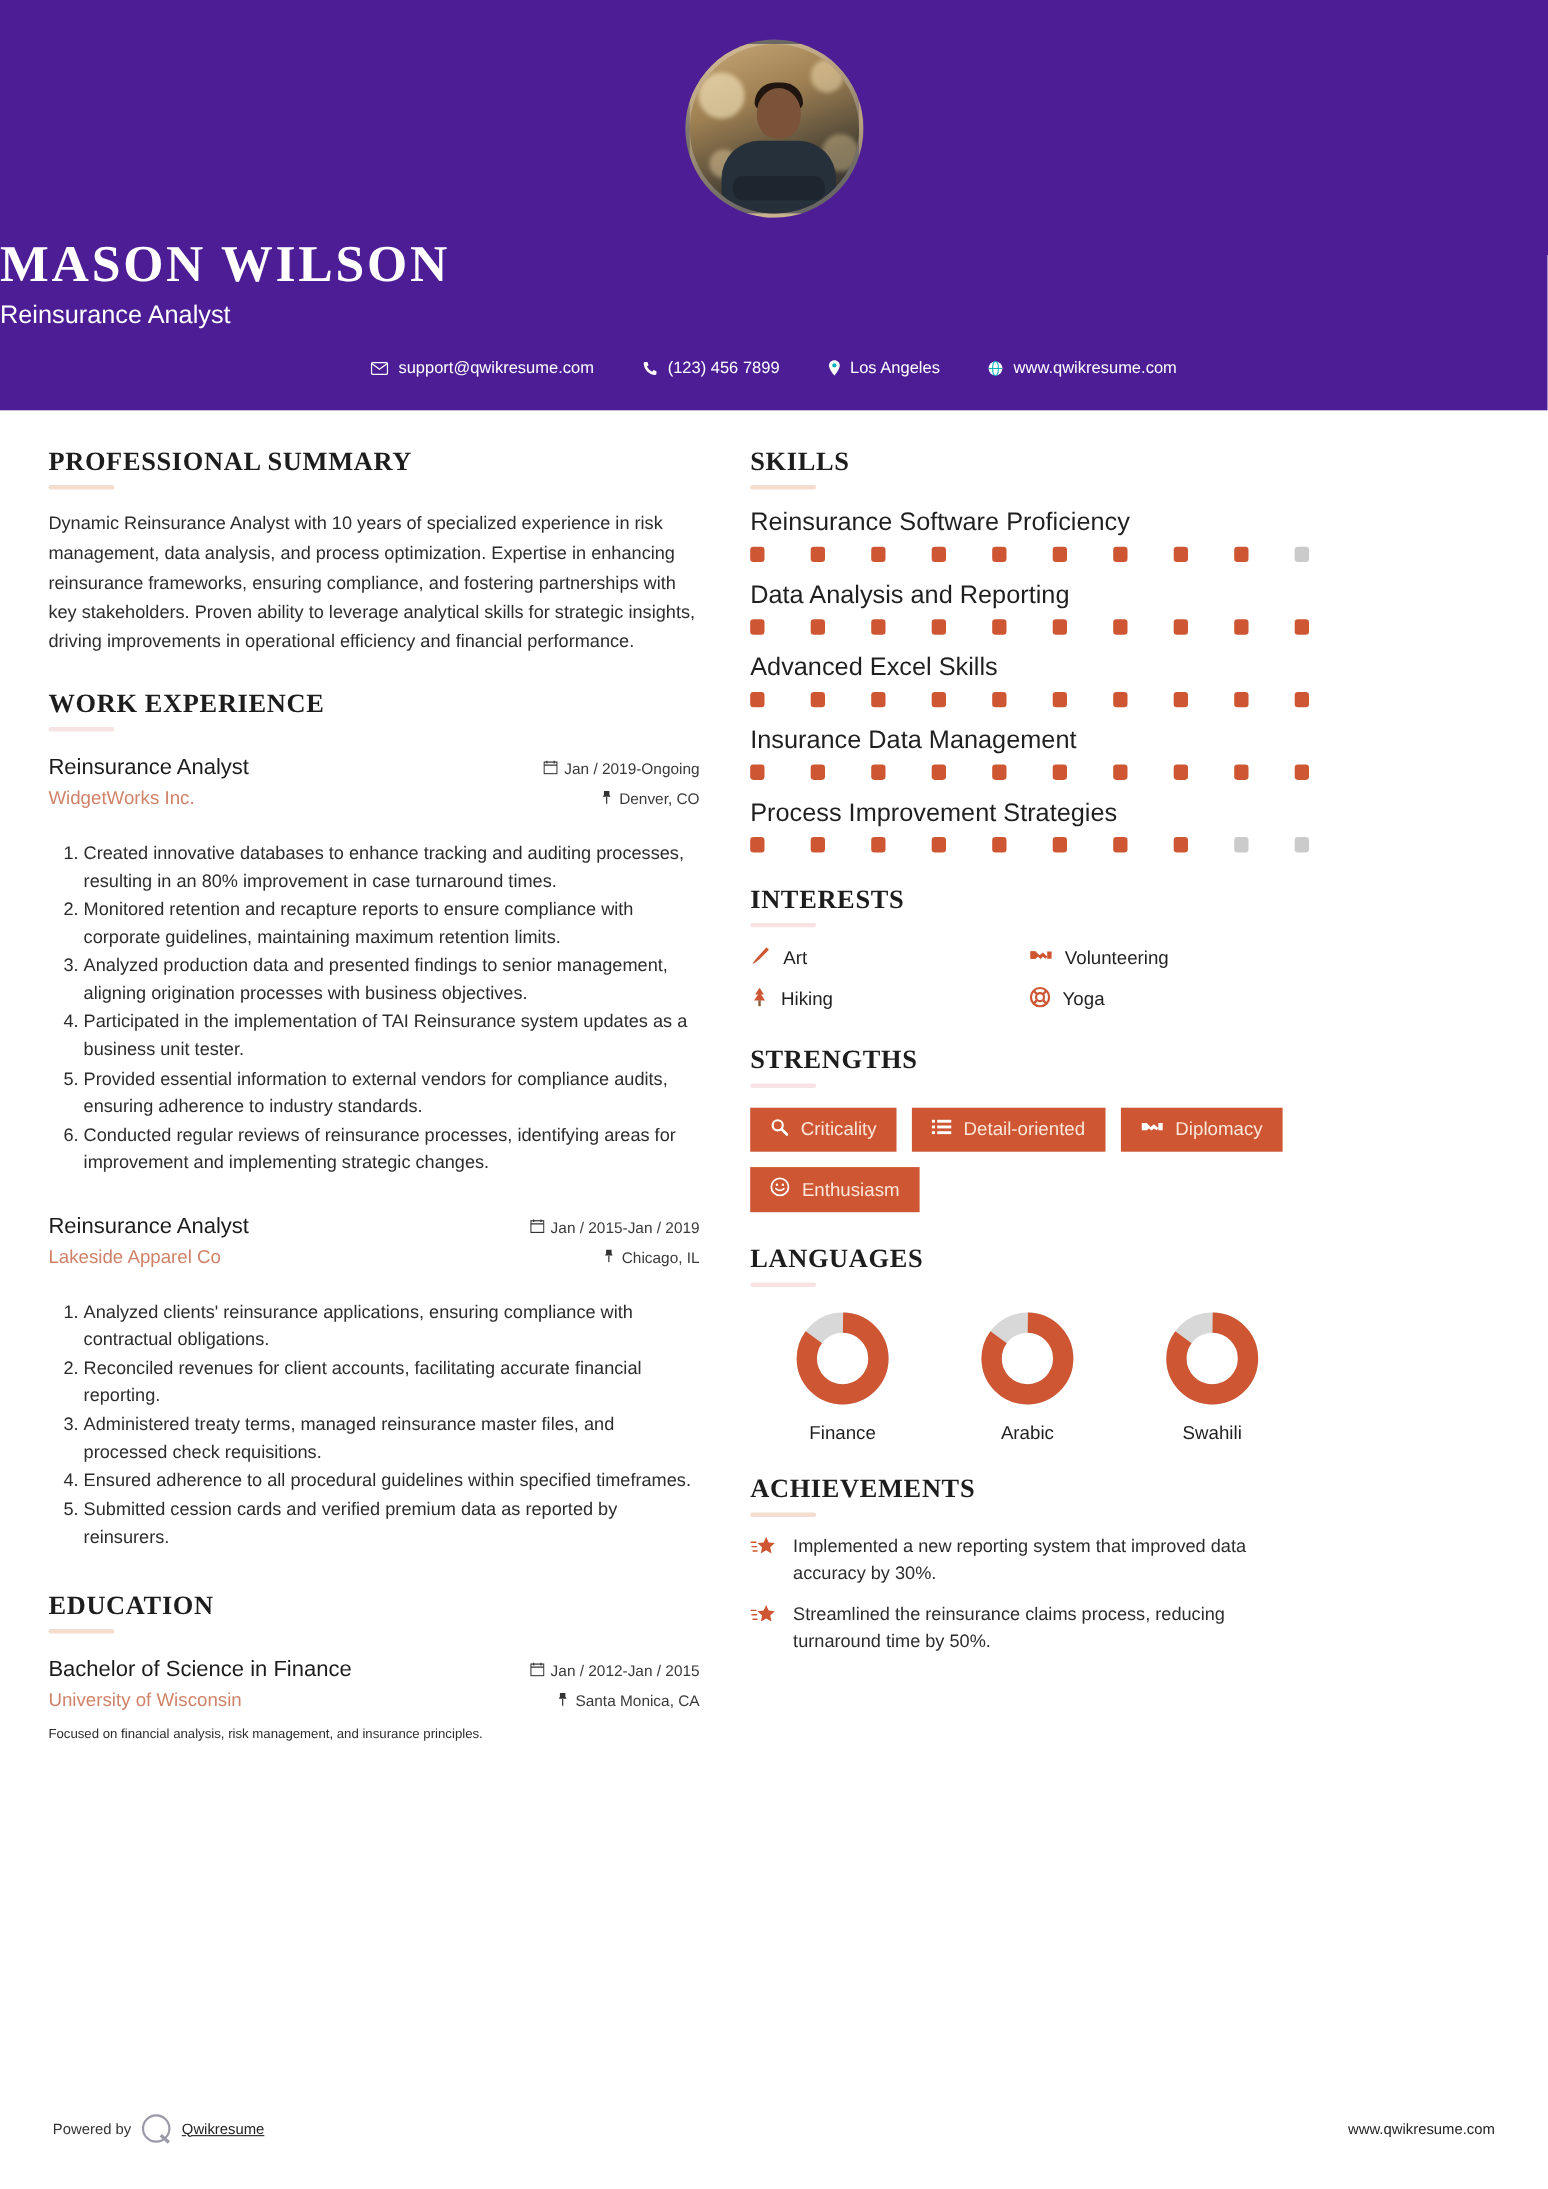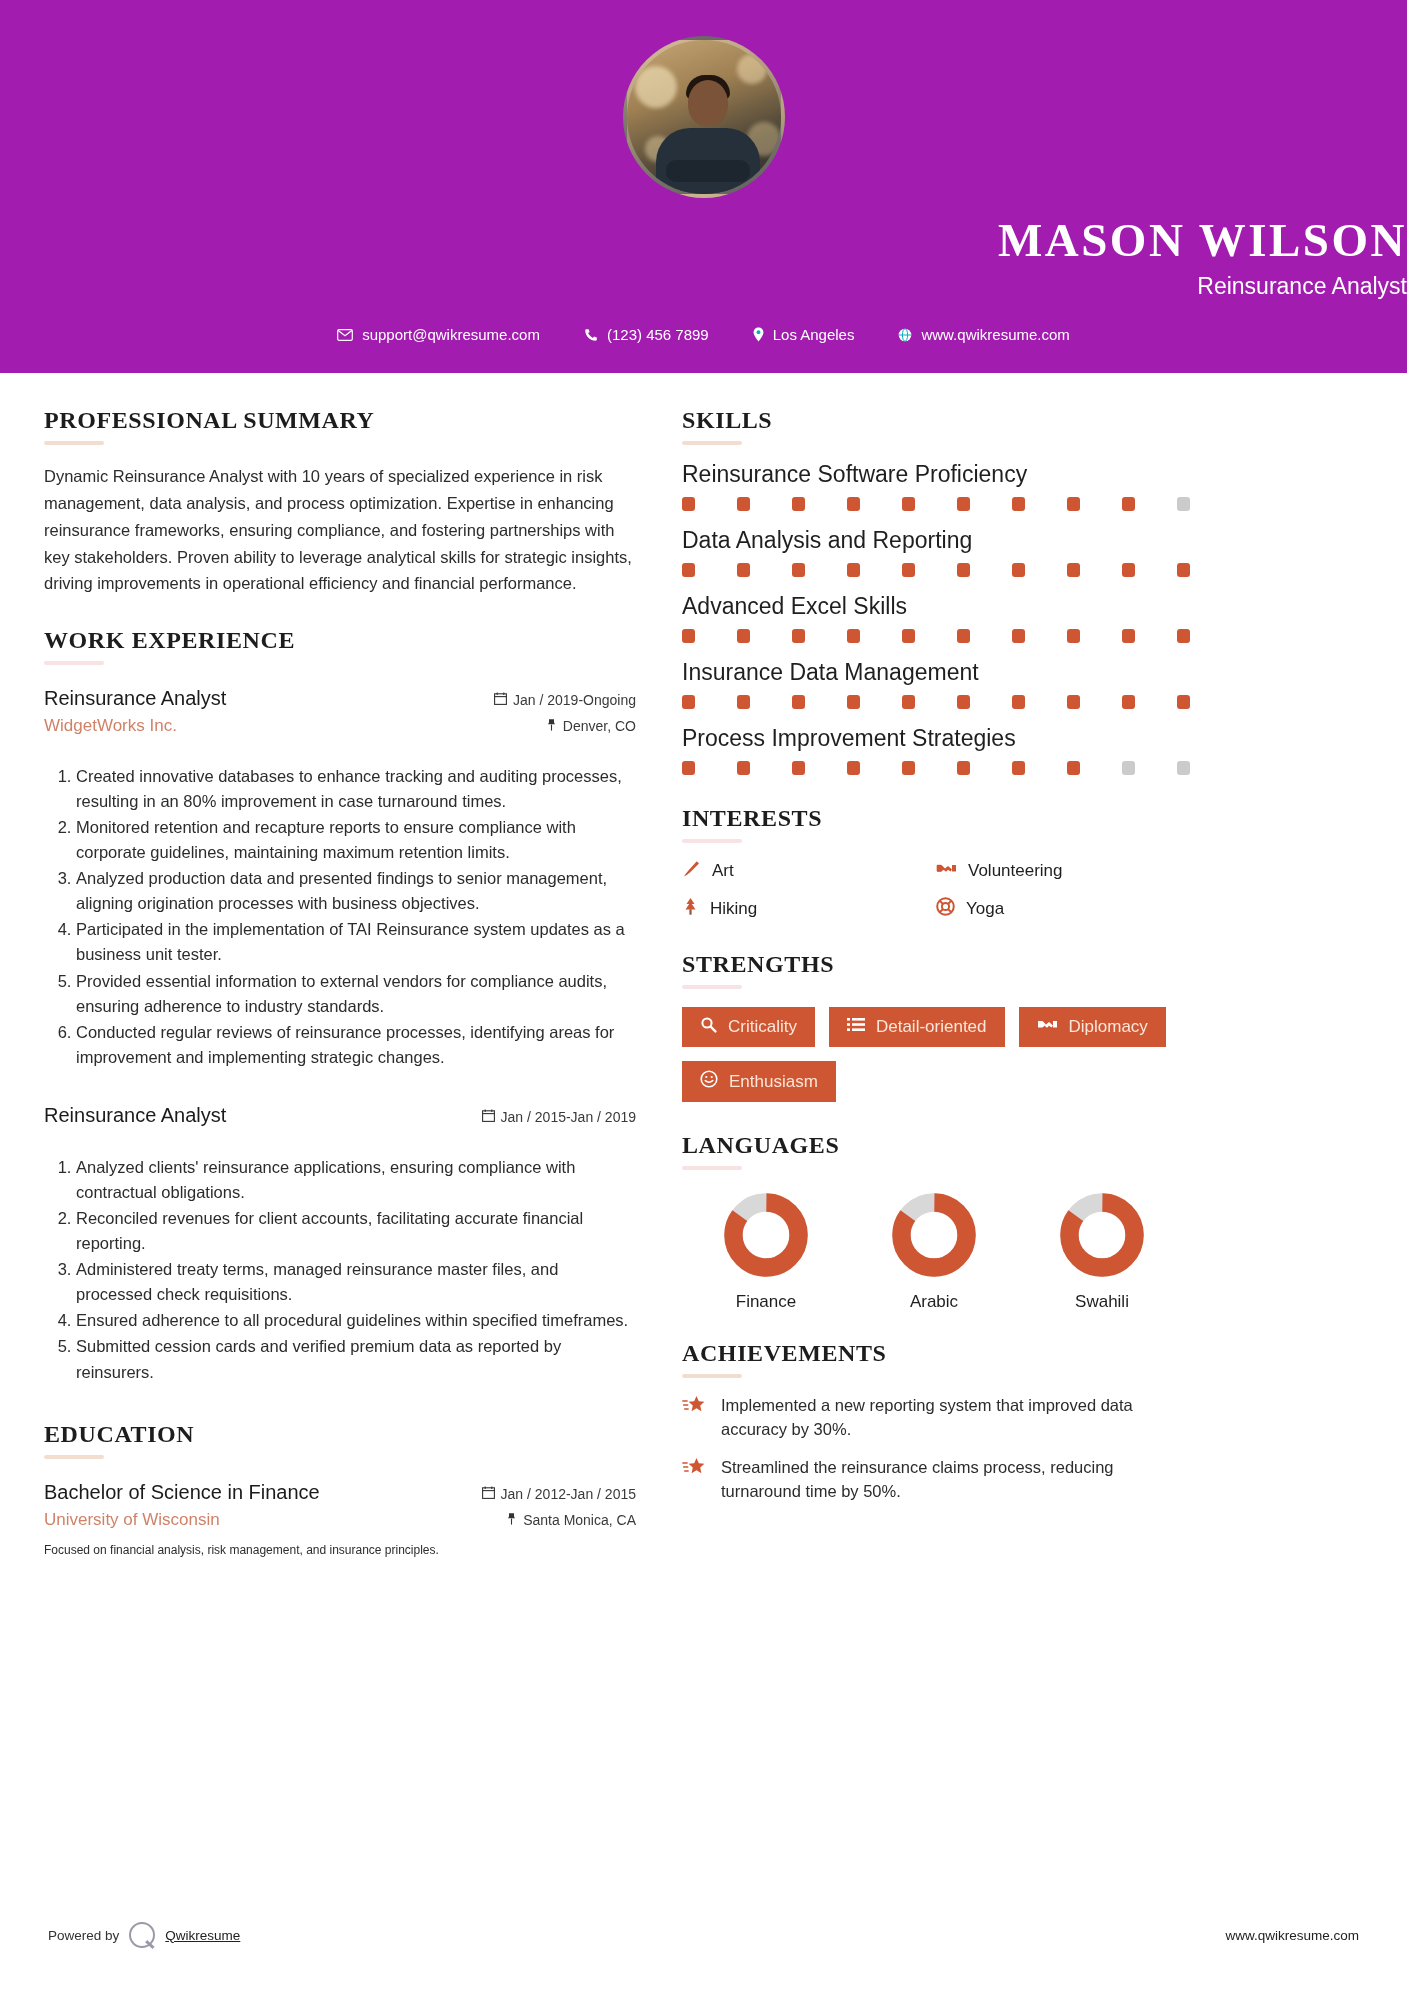--- a/index.html
+++ b/index.html
@@ -9,24 +9,24 @@
     background: #ffffff;
     color: #222222;
     width: 1407px;
     min-height: 1990px;
     position: relative;
   }
   .page { width: 1407px; min-height: 1990px; position: relative; background:#fff; }
 
   
   .header {
-    background: #a21caf;
+    background: #4c1d95;
     width: 100%;
     padding: 36px 0 30px 0;
-    text-align: right;
+    text-align: left;
   }
   .avatar {
     width: 162px; height: 162px;
     border-radius: 50%;
     margin: 0 auto 18px auto;
     overflow: hidden;
     border: 4px solid rgba(255,255,255,0.25);
     background: linear-gradient(160deg,#c8a877 0%, #9d7f52 35%, #4a4336 70%, #2b2b2f 100%);
     position: relative;
   }
@@ -275,20 +275,30 @@
             <div class="item-role">Reinsurance Analyst</div>
             <div class="item-date">
               <span><svg width="13" height="13" viewBox="0 0 13 13">
                     <rect x="0.6" y="1.8" width="11.8" height="10.6" fill="none" stroke="#333" stroke-width="1.1"></rect>
                     <path d="M0.6 4.6 H12.4" stroke="#333" stroke-width="1.1"></path>
                     <path d="M3.2 0.6 V3 M9.8 0.6 V3" stroke="#333" stroke-width="1.1"></path>
                   </svg></span>
               <span>Jan / 2015-Jan / 2019</span>
             </div>
           </div>
+          <div class="item-sub">
+            <div class="item-org">Lakeside Apparel Co</div>
+            <div class="item-loc">
+              <span><svg width="11" height="13" viewBox="0 0 11 13">
+                    <path d="M5.5 12.6 V6.6" stroke="#333" stroke-width="1.1"></path>
+                    <path d="M2 6.3 H9 L8 4.6 V1.2 H3 V4.6 Z" fill="#333"></path>
+                  </svg></span>
+              <span>Chicago, IL</span>
+            </div>
+          </div>
           <ol class="bullets">
             <li>Analyzed clients' reinsurance applications, ensuring compliance with contractual obligations.</li>
             <li>Reconciled revenues for client accounts, facilitating accurate financial reporting.</li>
             <li>Administered treaty terms, managed reinsurance master files, and processed check requisitions.</li>
             <li>Ensured adherence to all procedural guidelines within specified timeframes.</li>
             <li>Submitted cession cards and verified premium data as reported by reinsurers.</li>
           </ol>
         </div>
       </div>
 

